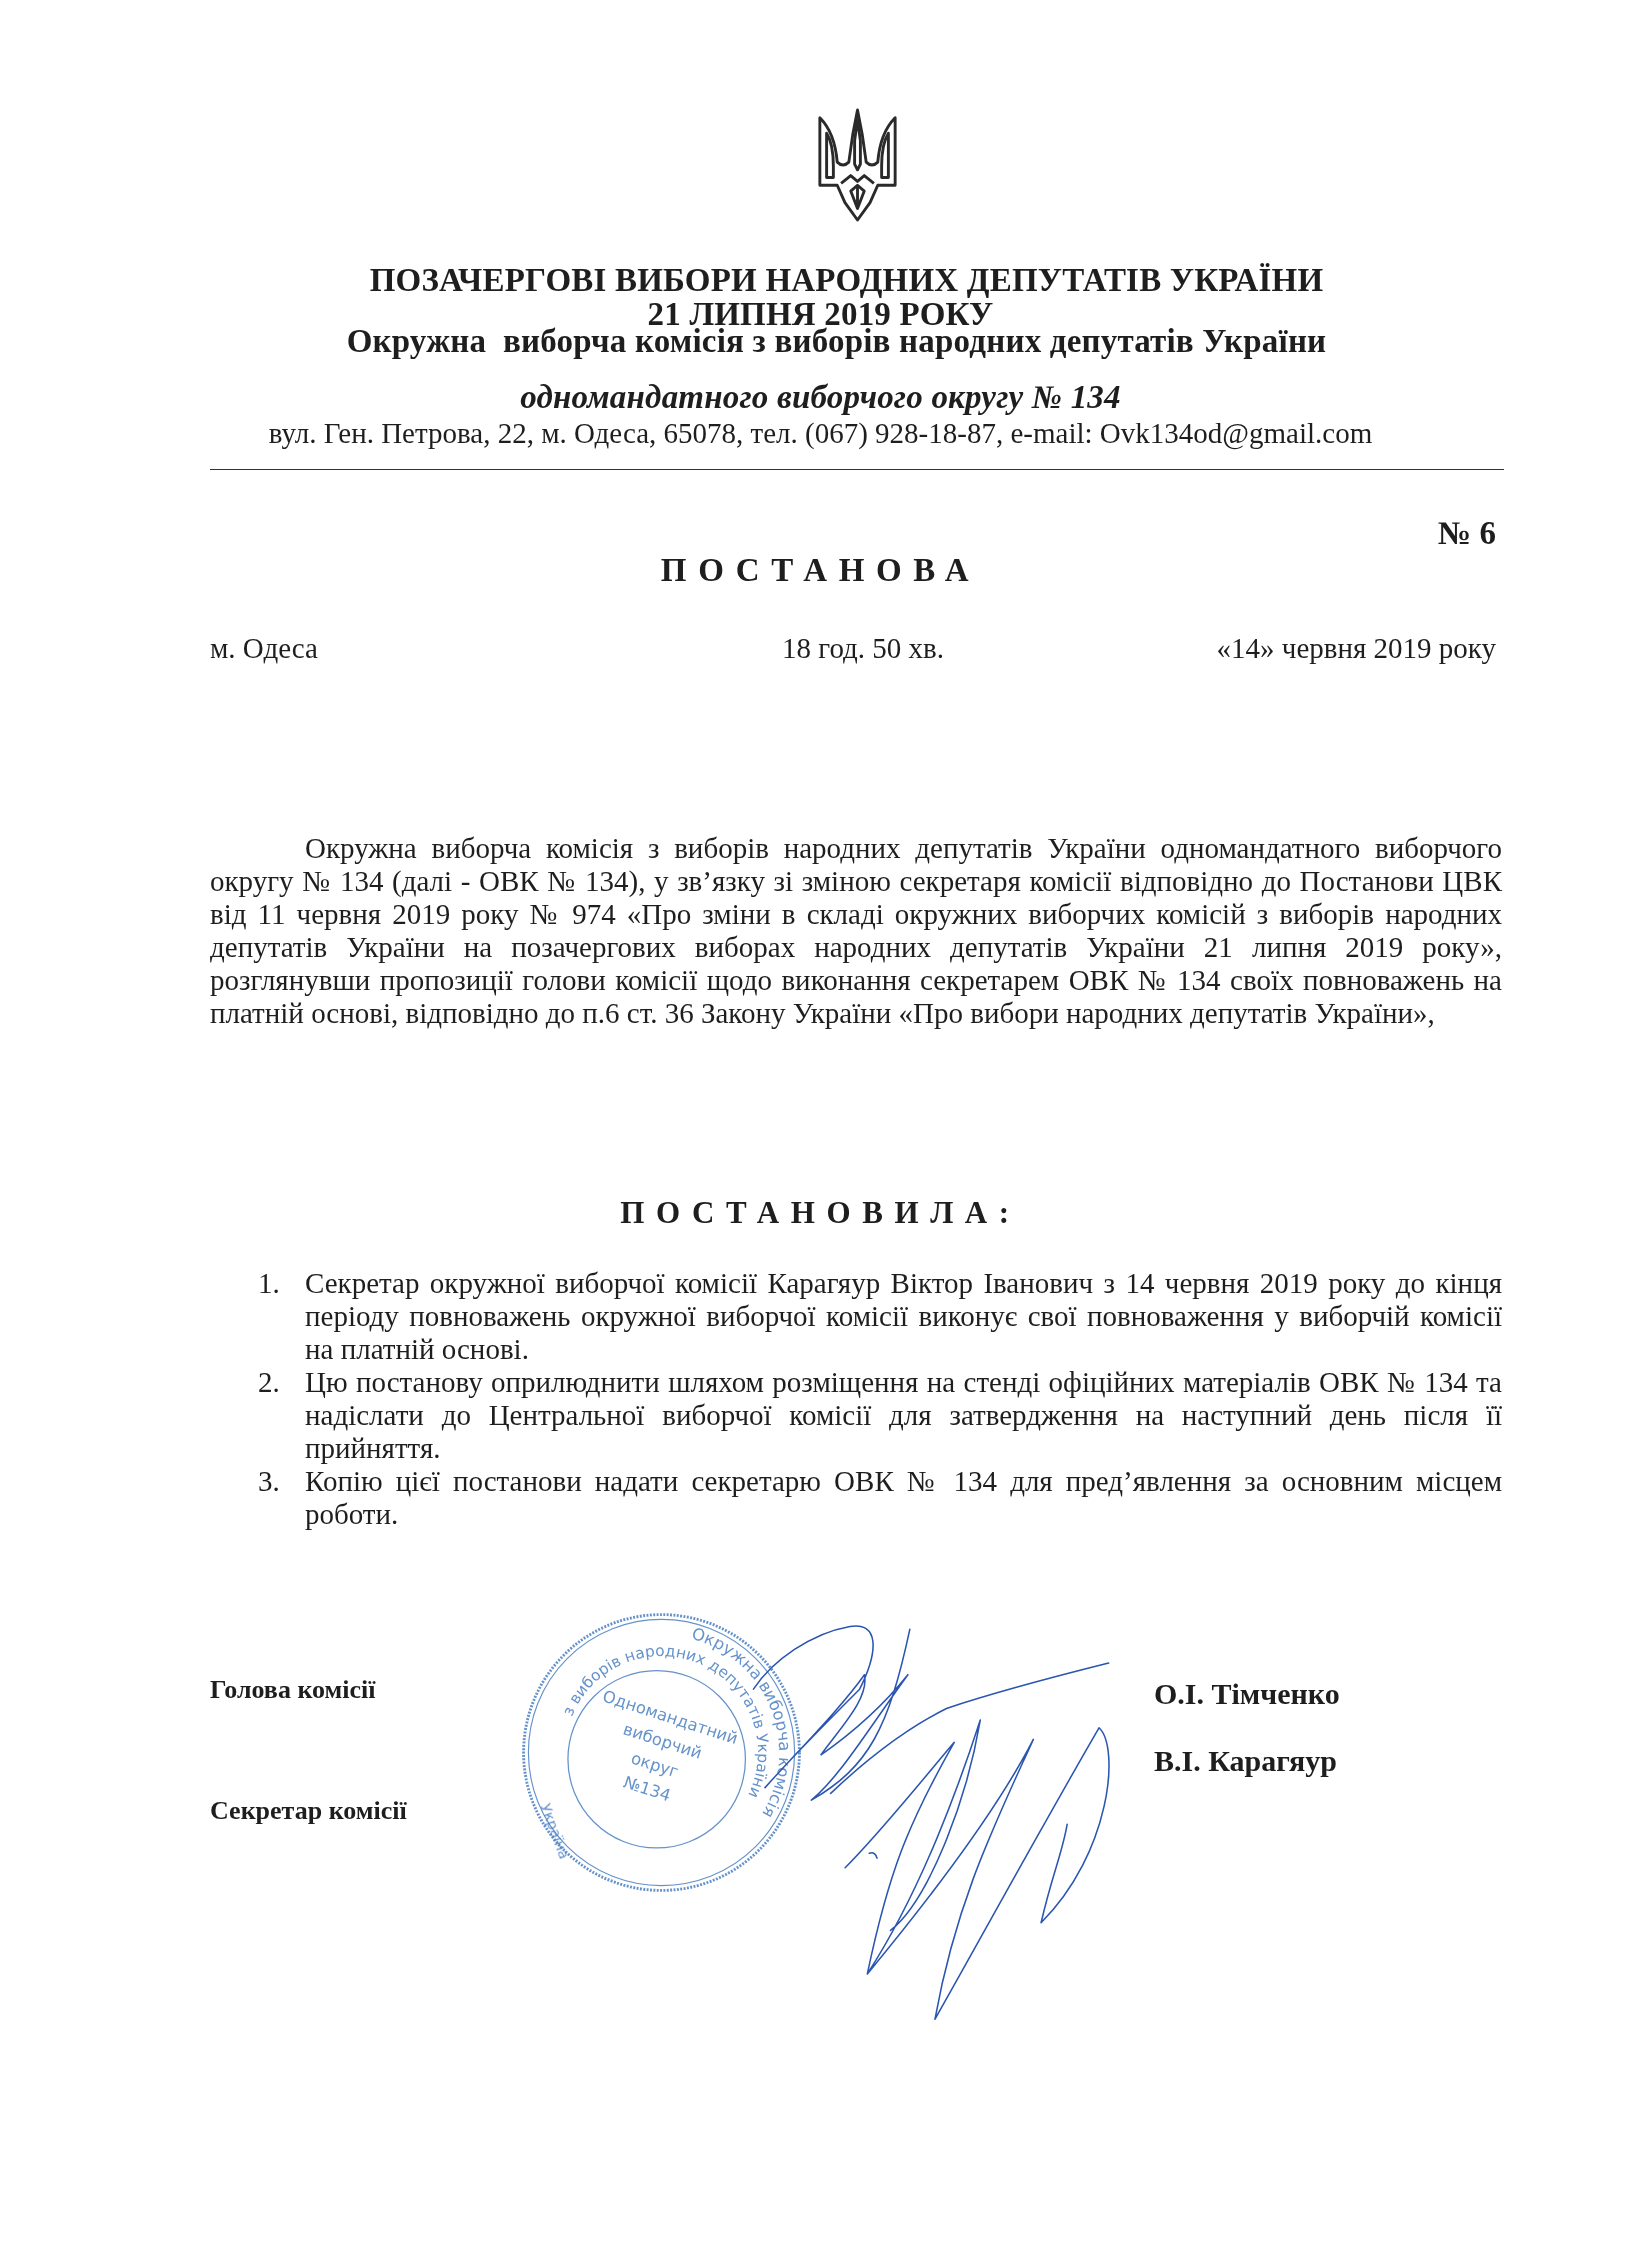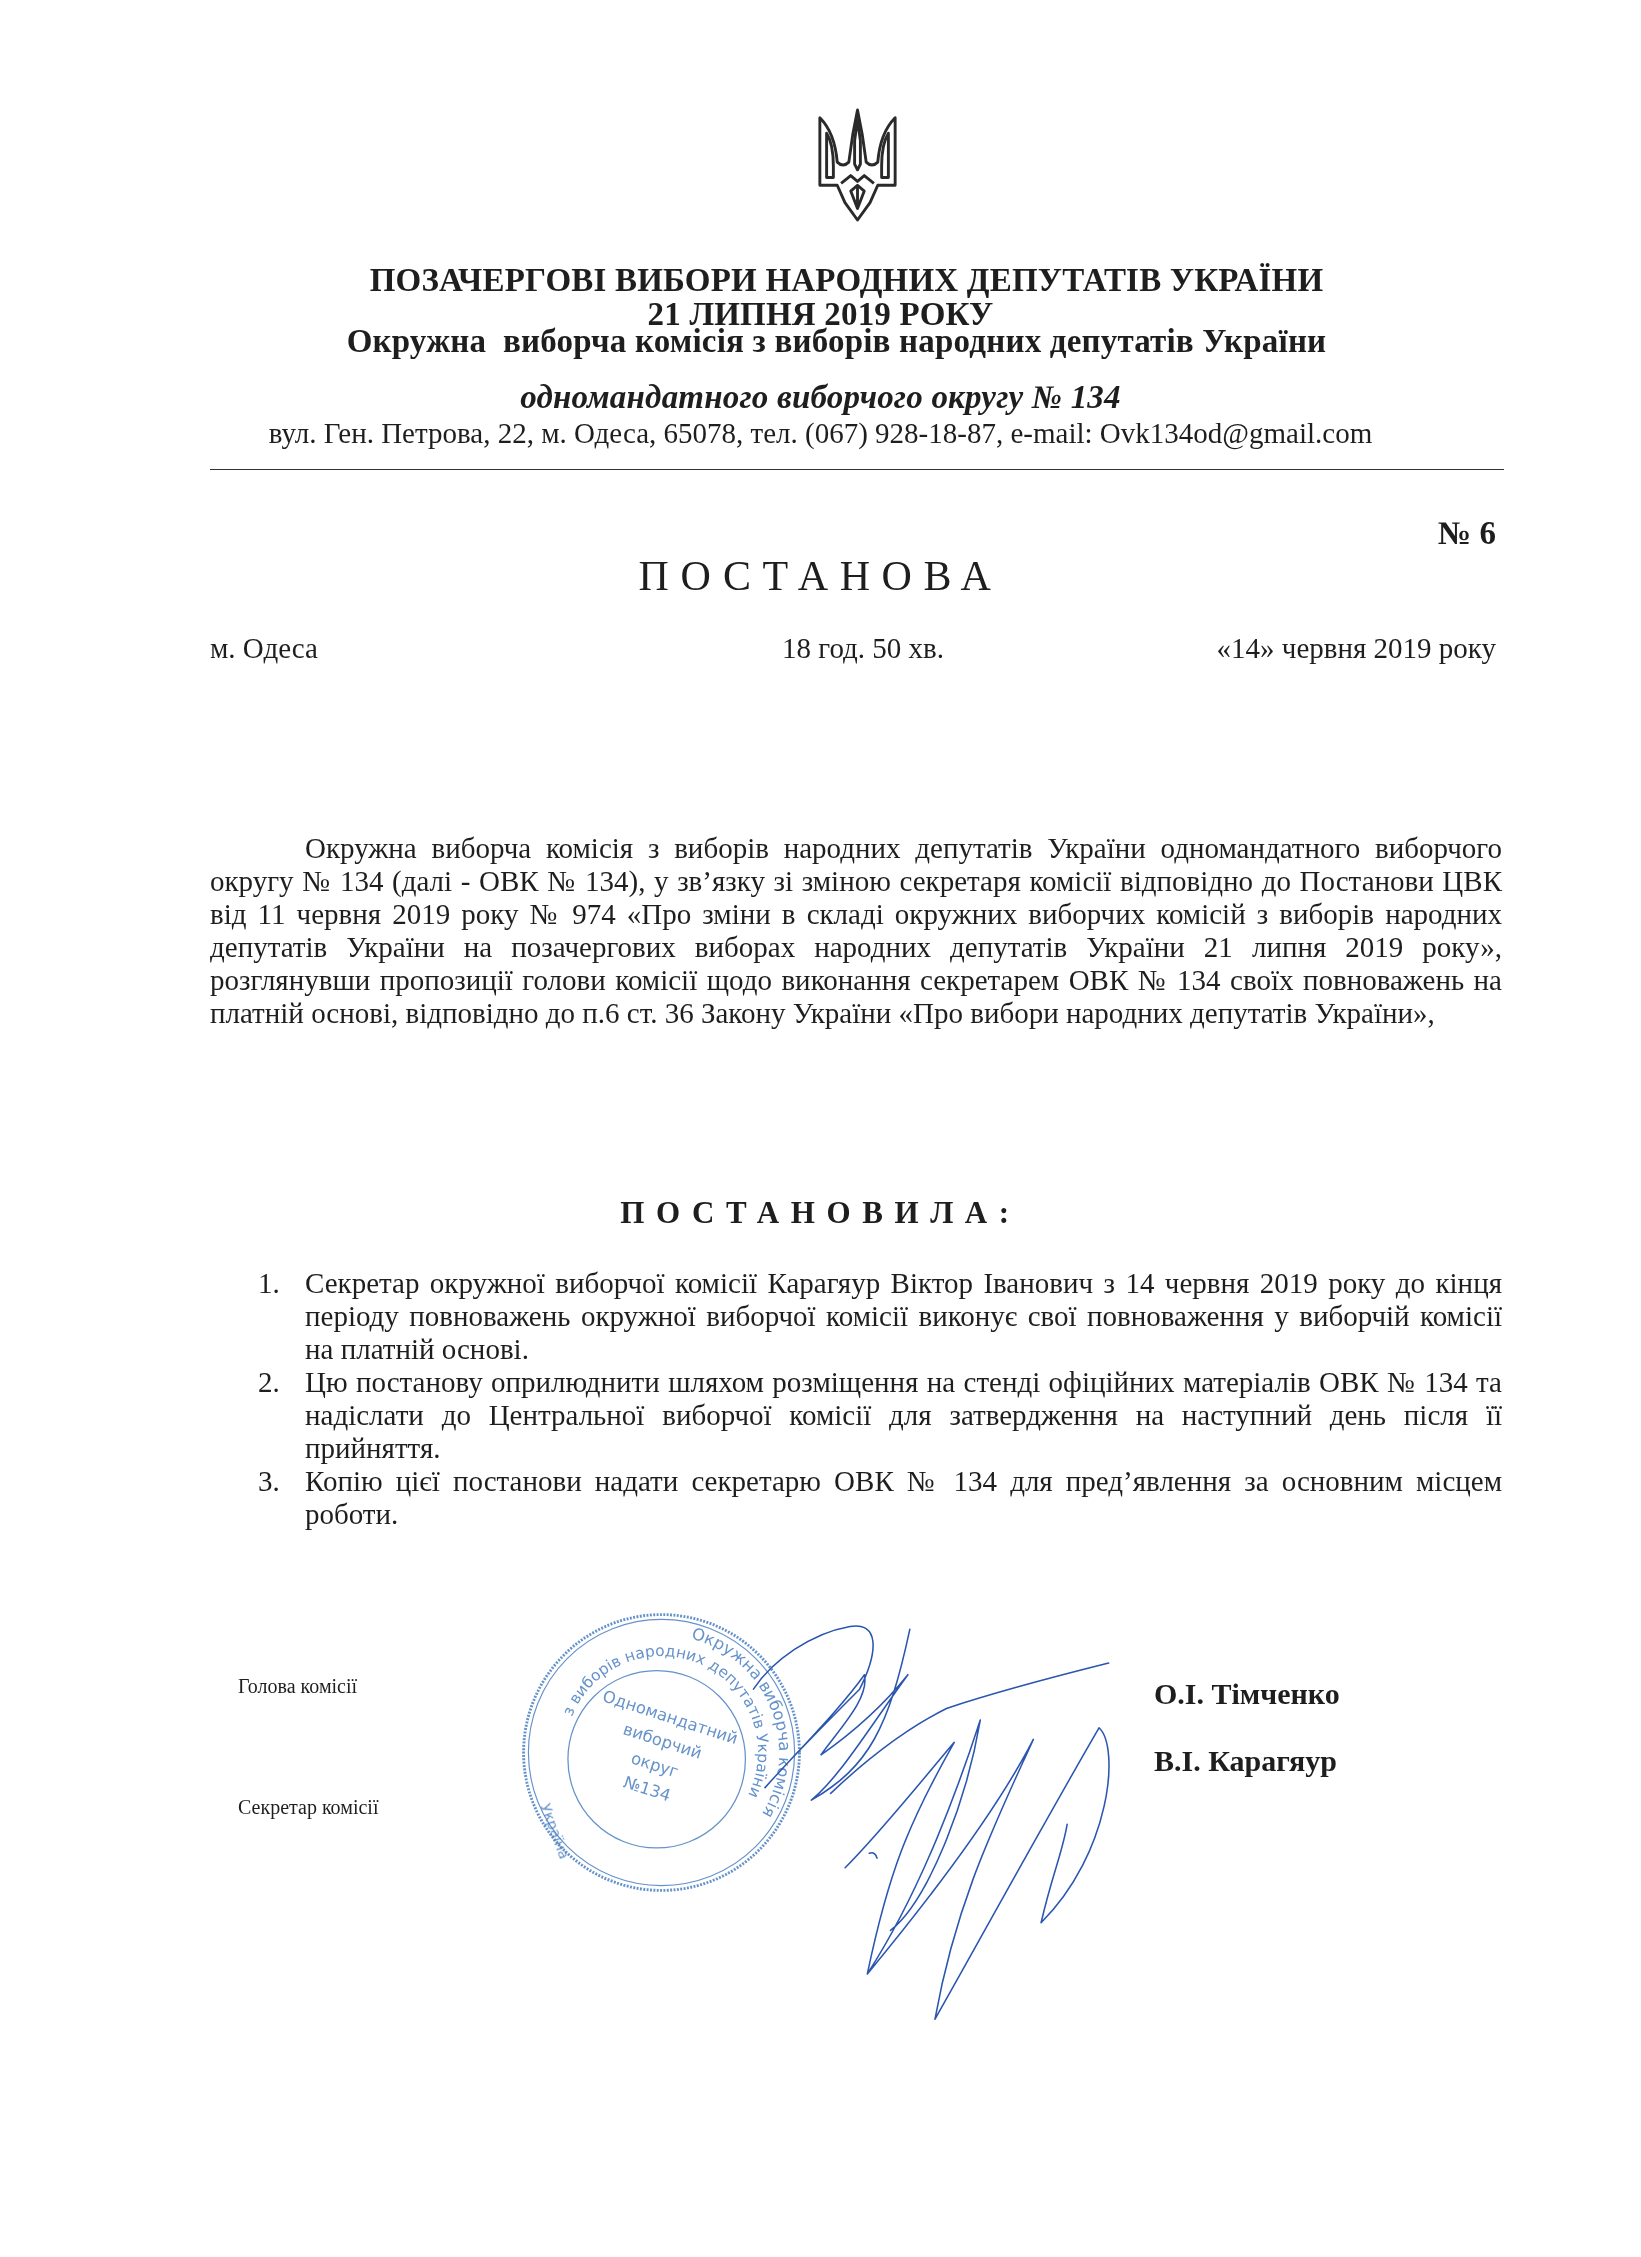--- a/index.html
+++ b/index.html
@@ -12,40 +12,40 @@
 
   .hdr { font-weight: bold; font-size: 33px; line-height: 39px; letter-spacing: 0.2px; }
   #hdr1 { top: 261px; padding-left: 26px; }
   #hdr2 { top: 295px; }
   #hdr3 { top: 322px; margin-left: 16px; }
   #hdr4 { top: 378px; font-style: italic; }
   #addr { top: 417px; font-size: 29px; line-height: 33px; font-weight: normal; }
   #rule { left: 210px; top: 469px; width: 1294px; height: 0; border-top: 1.9px solid #333; }
 
   #docno { right: 145px; top: 515px; font-size: 33px; font-weight: bold; }
-  #doctitle { top: 552px; font-size: 42px; font-weight: normal; letter-spacing: 11.6px; }
+  #doctitle { top: 552px; font-size: 33px; font-weight: bold; letter-spacing: 11.6px; }
 
   .meta { top: 632px; font-size: 29px; line-height: 33px; }
   #place { left: 210px; }
   #time { left: 782px; }
   #date { right: 145px; }
 
   #subject { top: 713px; font-size: 31px; font-weight: bold; line-height: 39px; }
 
   #body-para { left: 210px; top: 832px; width: 1292px; font-size: 29px; line-height: 33px;
                text-align: justify; text-indent: 95px; margin: 0; }
 
   #resolved { top: 1195px; font-size: 31px; font-weight: bold; letter-spacing: 11.6px; }
 
   #decisions { left: 210px; top: 1267px; width: 1292px; margin: 0; padding: 0; list-style: none;
                font-size: 29px; line-height: 33px; }
   #decisions li { position: relative; padding-left: 95px; text-align: justify; }
   #decisions li .num { position: absolute; left: 48px; top: 0; }
 
-  .sig-role { left: 210px; font-size: 20px; font-weight: normal; margin-left: 28px; }
+  .sig-role { left: 210px; font-size: 26px; font-weight: bold; }
   .sig-name { left: 1154px; font-size: 30px; font-weight: bold; }
   #role1 { top: 1675px; }
   #name1 { top: 1677px; }
   #role2 { top: 1796px; }
   #name2 { top: 1744px; }
 
   #stamp { left: 512px; top: 1603px; width: 299px; height: 299px; }
   #signatures { left: 676px; top: 1583px; width: 541px; height: 444px; }
 </style>
 </head>

